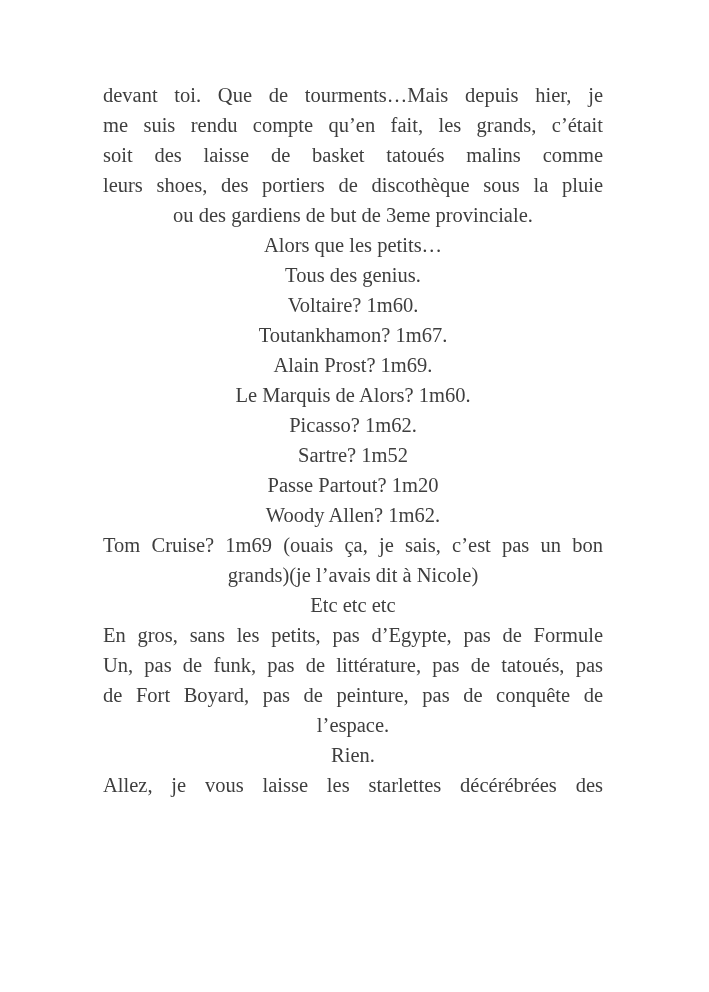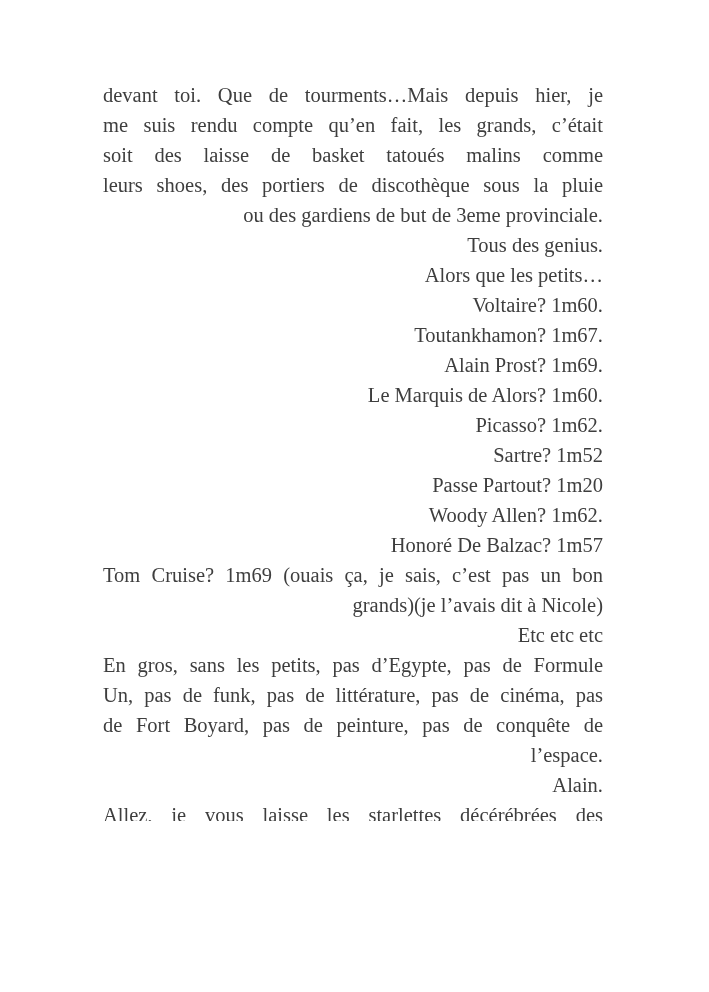--- a/index.html
+++ b/index.html
@@ -11,21 +11,21 @@
     color:#3e3e3e;
     overflow:hidden;
   }
   .text-block{
     position:absolute;
     left:103px;top:80px;
     width:500px;
     font-size:20.5px;
     line-height:30px;
   }
-  .line{text-align:right;}
+  .line{text-align:center;}
   .line.j{text-align:justify;text-align-last:justify;}
   .page-number{
     position:absolute;
     top:940px;left:0;width:100%;
     text-align:left;
     font-size:16px;
     color:#6e6e6e;
     letter-spacing:0.5px;
     padding-left:21px;
   }
@@ -33,35 +33,34 @@
 </head>
 <body>
 
 <div class="page">
   <div class="text-block">
     <div class="line j">devant toi. Que de tourments…Mais depuis hier, je</div>
     <div class="line j">me suis rendu compte qu’en fait, les grands, c’était</div>
     <div class="line j">soit des laisse de basket tatoués malins comme</div>
     <div class="line j">leurs shoes, des portiers de discothèque sous la pluie</div>
     <div class="line">ou des gardiens de but de 3eme provinciale.</div>
+    <div class="line">Alors que les petits…</div>
     <div class="line">Tous des genius.</div>
-    <div class="line">Alors que les petits…</div>
     <div class="line">Voltaire? 1m60.</div>
     <div class="line">Toutankhamon? 1m67.</div>
     <div class="line">Alain Prost? 1m69.</div>
     <div class="line">Le Marquis de Alors? 1m60.</div>
     <div class="line">Picasso? 1m62.</div>
     <div class="line">Sartre? 1m52</div>
     <div class="line">Passe Partout? 1m20</div>
     <div class="line">Woody Allen? 1m62.</div>
-    <div class="line">Honoré De Balzac? 1m57</div>
     <div class="line j">Tom Cruise? 1m69 (ouais ça, je sais, c’est pas un bon</div>
     <div class="line">grands)(je l’avais dit à Nicole)</div>
     <div class="line">Etc etc etc</div>
     <div class="line j">En gros, sans les petits, pas d’Egypte, pas de Formule</div>
-    <div class="line j">Un, pas de funk, pas de littérature, pas de cinéma, pas</div>
+    <div class="line j">Un, pas de funk, pas de littérature, pas de tatoués, pas</div>
     <div class="line j">de Fort Boyard, pas de peinture, pas de conquête de</div>
     <div class="line">l’espace.</div>
-    <div class="line">Alain.</div>
+    <div class="line">Rien.</div>
     <div class="line j">Allez, je vous laisse les starlettes décérébrées des</div>
   </div>
   <div class="page-number">165</div>
 </div>
 
 </body></html>

